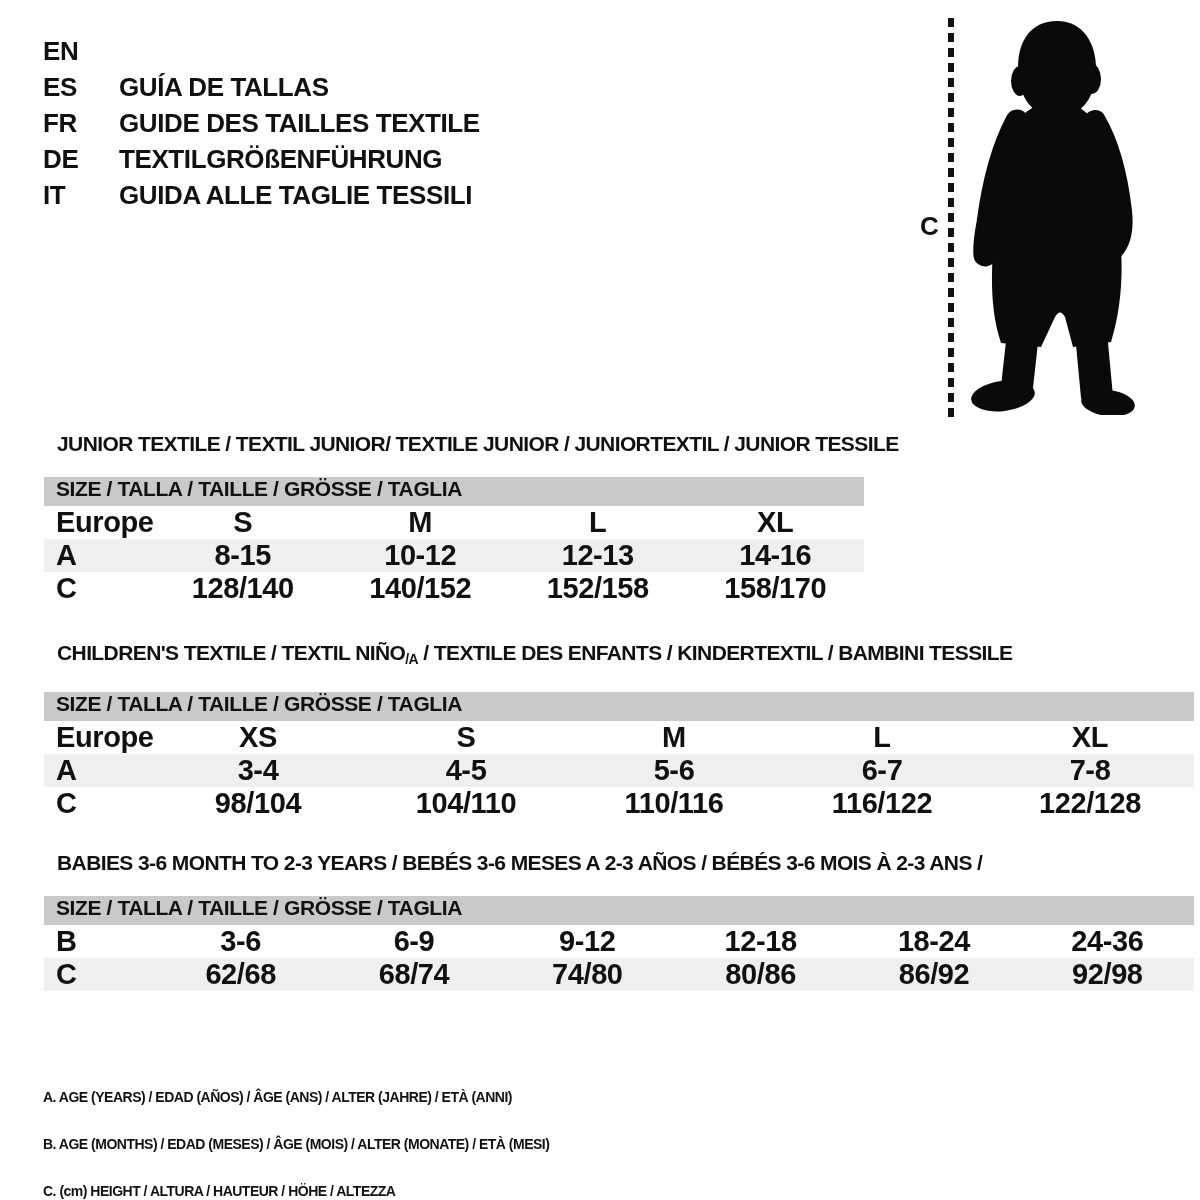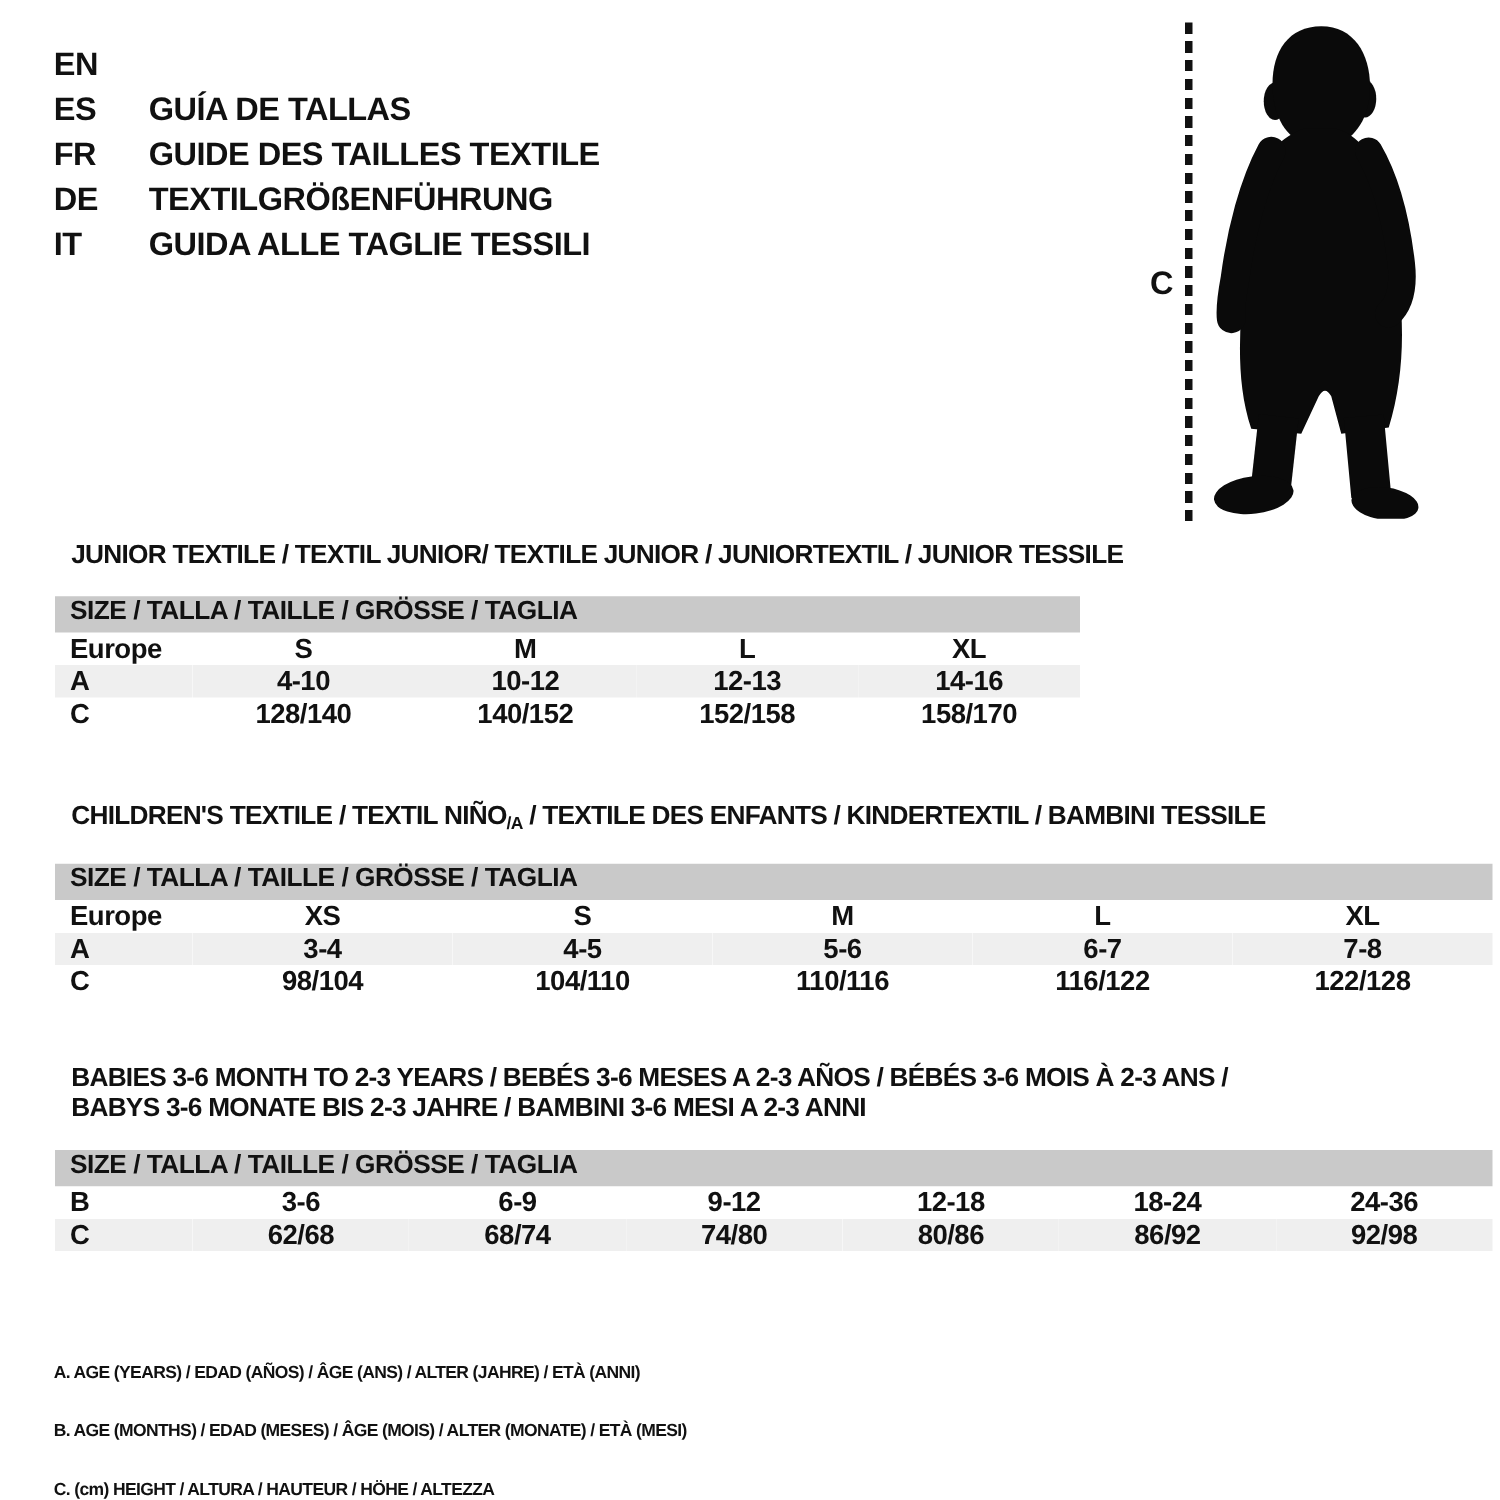--- a/index.html
+++ b/index.html
@@ -34,21 +34,21 @@
   #section-children { top:641px; width:1150px; }
   #section-babies   { top:851px; width:1150px; }
   .section-title { font-size:21px; line-height:24px; margin-left:13px; white-space:nowrap; letter-spacing:-0.6px; }
   .section-title .sub { font-size:14px; vertical-align:-4px; }
   .size-bar {
     height:29px; margin-top:21px; background:var(--bar,#c9c9c9);
     display:flex; align-items:flex-start; padding-left:12px;
     font-size:21px; white-space:nowrap;
   }
   table { width:100%; border-collapse:collapse; table-layout:fixed; }
-  td { height:24px; font-size:22px; text-align:center; vertical-align:middle; padding:0; overflow:hidden; }
+  td { height:24px; font-size:29px; text-align:center; vertical-align:middle; padding:0; overflow:hidden; }
   td.row-label { text-align:left; padding-left:12px; }
   tr.shaded { background:var(--row-alt,#efefef); }
 
   
   .footnotes { position:absolute; left:43px; top:1068px; }
   .footnote { font-size:14px; line-height:36px; white-space:nowrap; letter-spacing:-0.5px;margin-top:11px; }
 </style>
 </head>
 <body style="--text: #111111; --bar: #c9c9c9; --row-alt: #efefef;">
 
@@ -131,21 +131,21 @@
           <tbody>
             <tr>
               <td class="row-label">Europe</td>
               <td class="cell">S</td>
               <td class="cell">M</td>
               <td class="cell">L</td>
               <td class="cell">XL</td>
             </tr>
             <tr class="shaded">
               <td class="row-label">A</td>
-              <td class="cell">4-10</td>
+              <td class="cell">8-15</td>
               <td class="cell">10-12</td>
               <td class="cell">12-13</td>
               <td class="cell">14-16</td>
             </tr>
             <tr>
               <td class="row-label">C</td>
               <td class="cell">128/140</td>
               <td class="cell">140/152</td>
               <td class="cell">152/158</td>
               <td class="cell">158/170</td>
@@ -190,21 +190,20 @@
               <td class="cell">104/110</td>
               <td class="cell">110/116</td>
               <td class="cell">116/122</td>
               <td class="cell">122/128</td>
             </tr>
           </tbody>
         </table>
       </section>
     <section class="section" id="section-babies">
         <div class="section-title"><span>BABIES 3-6 MONTH TO 2-3 YEARS / BEBÉS 3-6 MESES A 2-3 AÑOS / BÉBÉS 3-6 MOIS À 2-3 ANS /</span></div>
-        <div class="section-title"><span>BABYS 3-6 MONATE BIS 2-3 JAHRE / BAMBINI 3-6 MESI A 2-3 ANNI</span></div>
         <div class="size-bar">
           <span>SIZE / TALLA / TAILLE / GRÖSSE / TAGLIA</span>
         </div>
         <table>
           <colgroup>
             <col style="width: 110px;">
             <col>
             <col>
             <col>
             <col>

